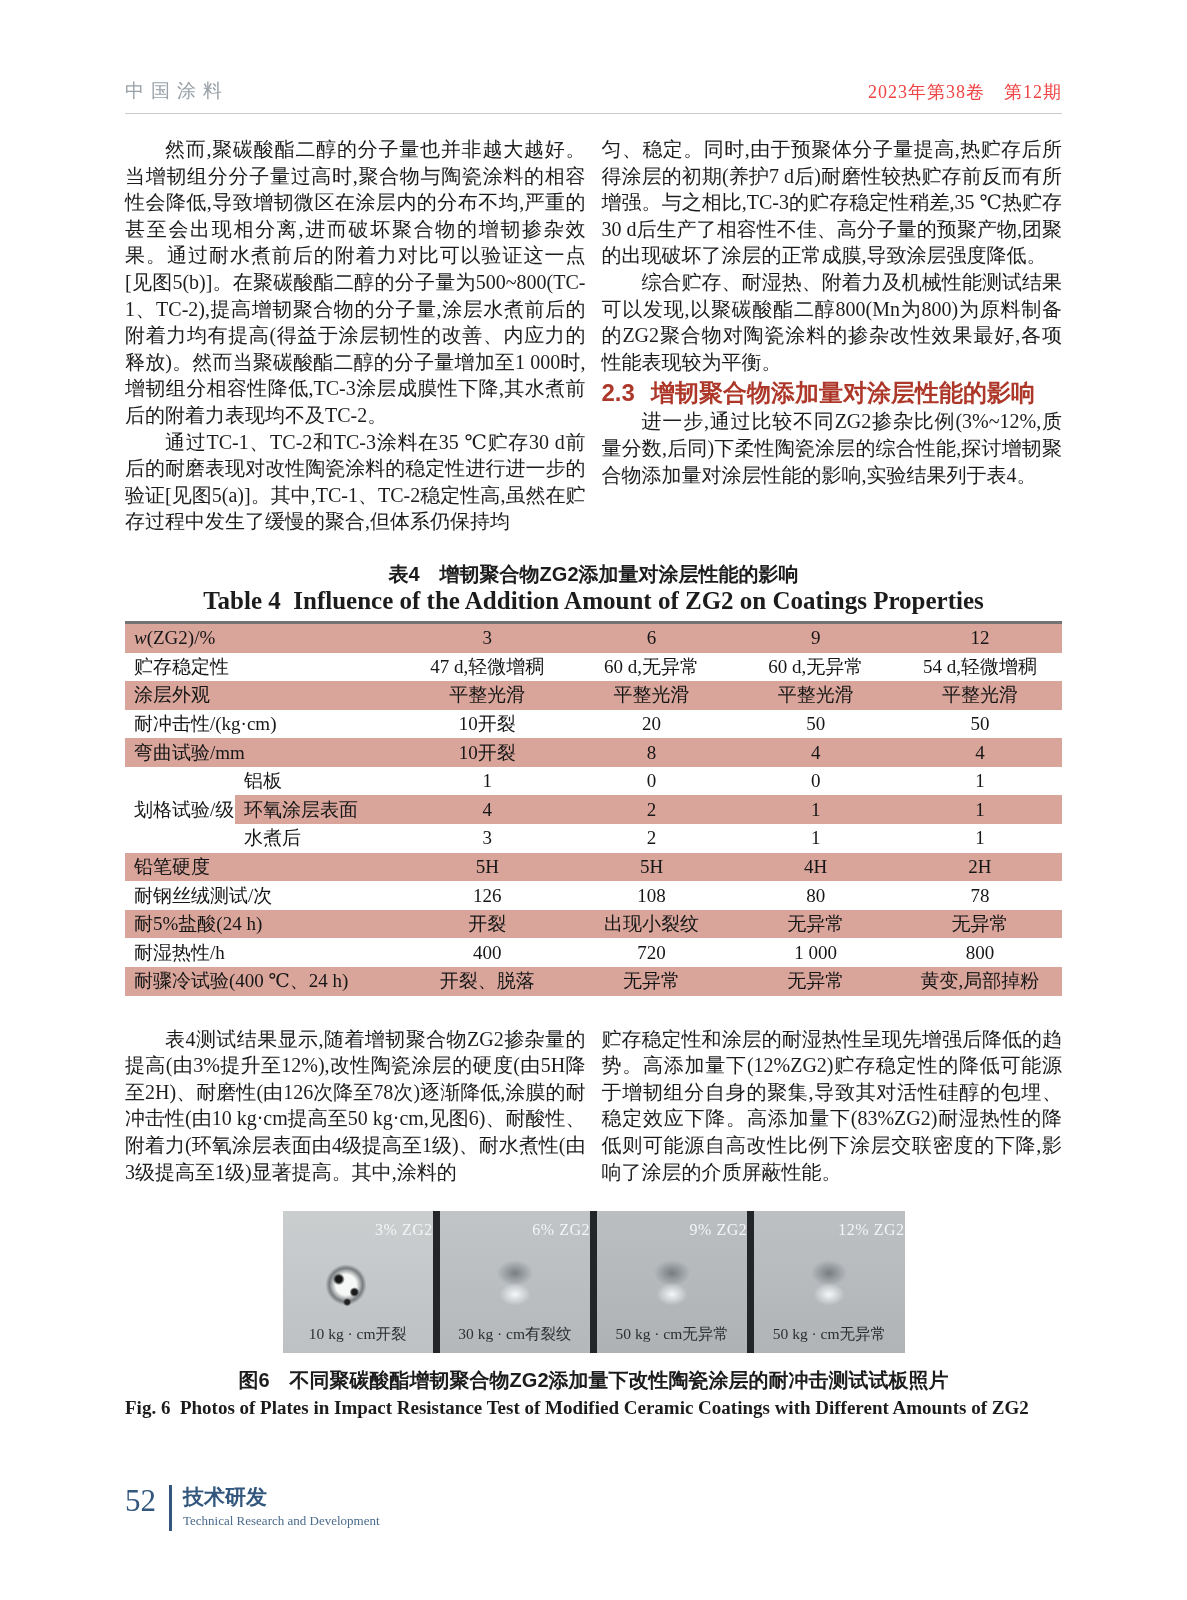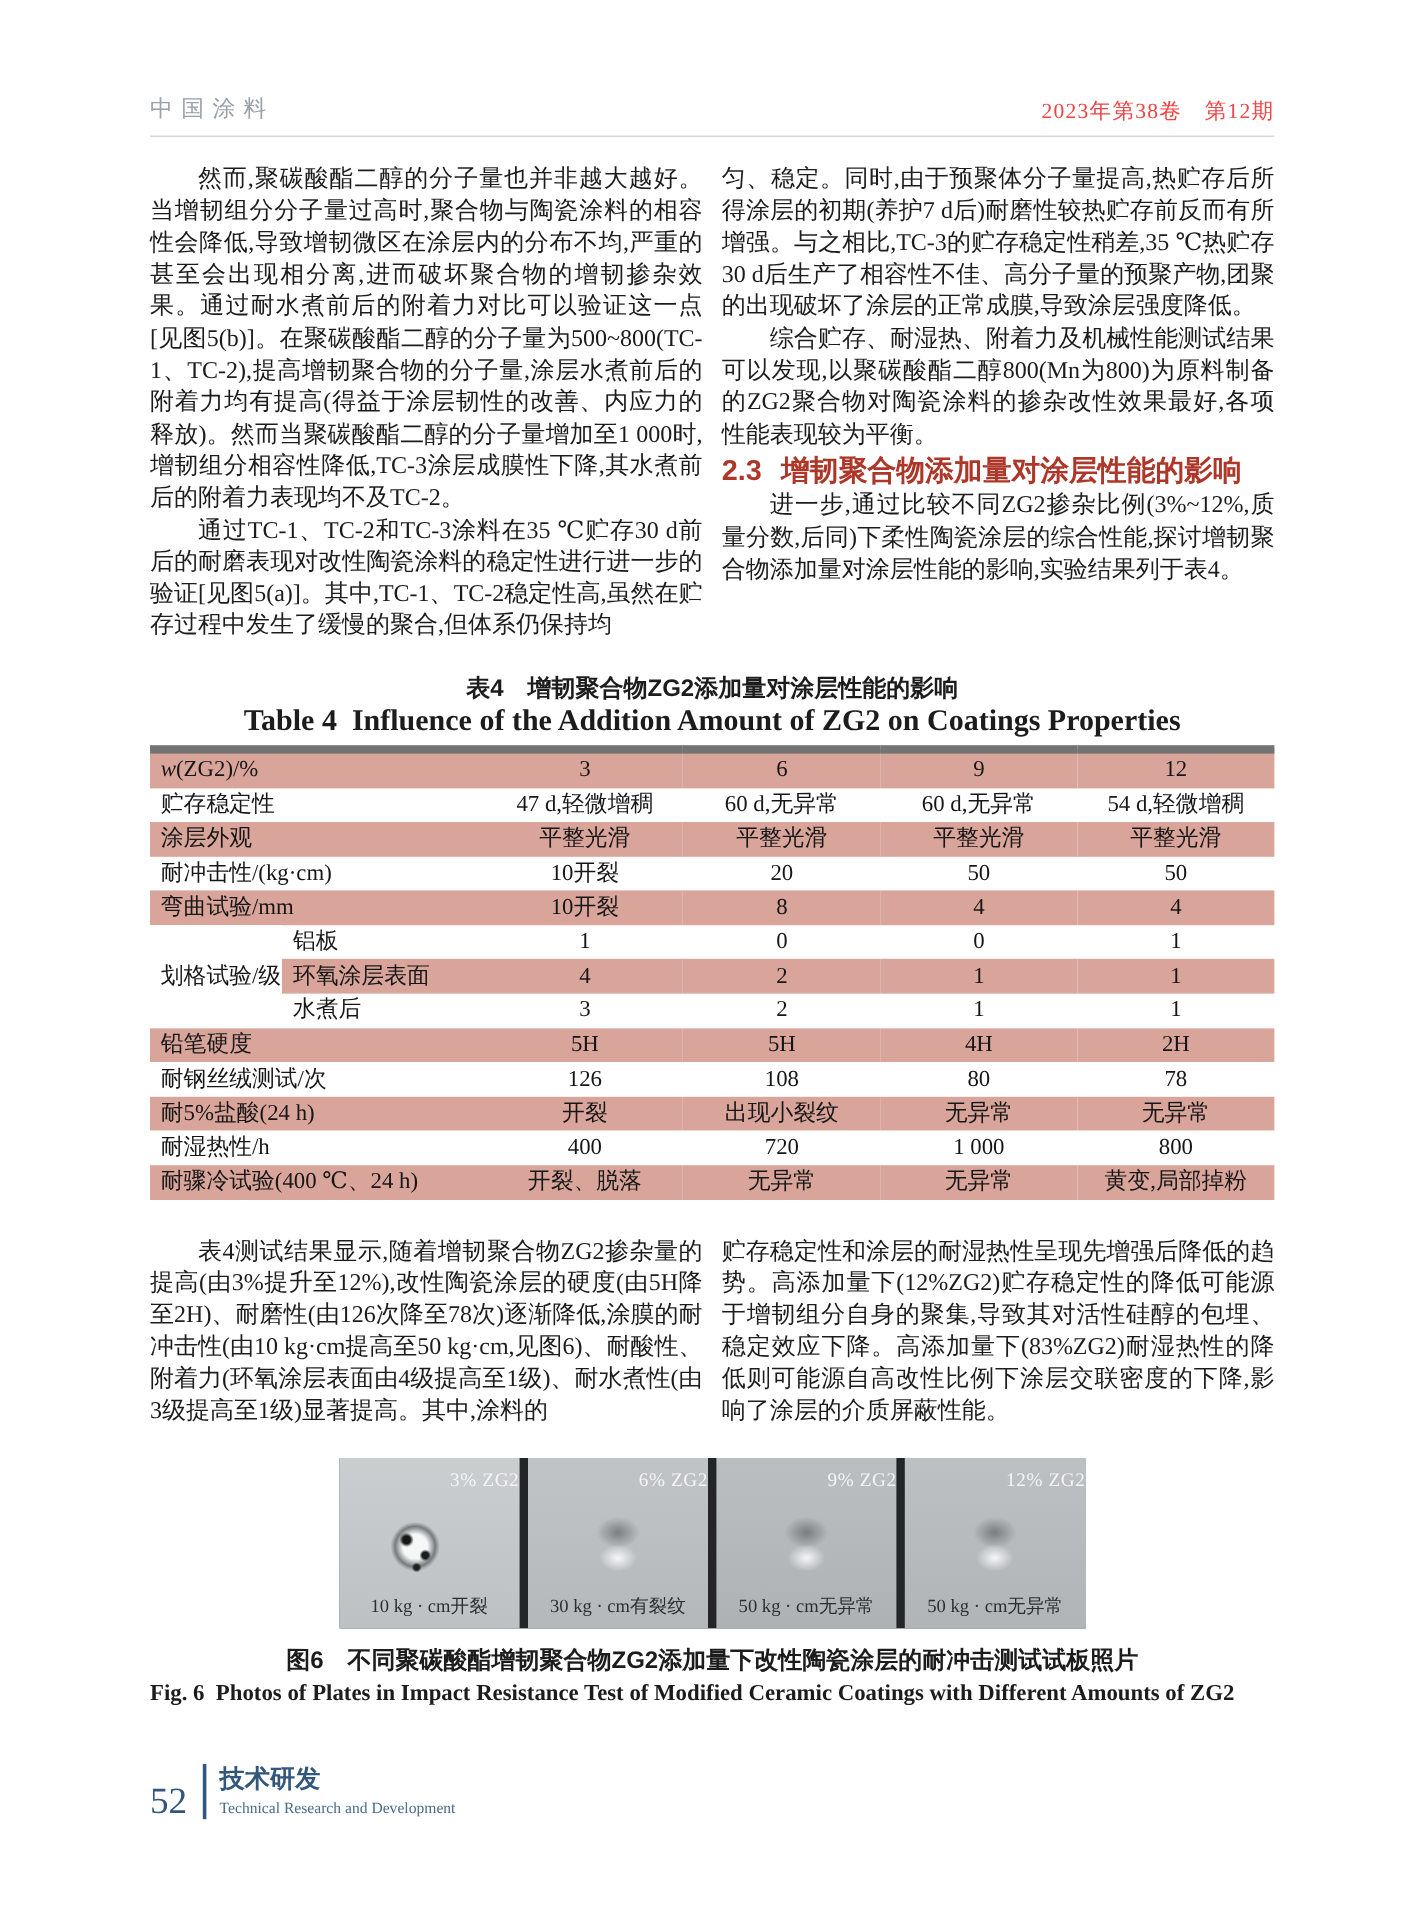--- a/index.html
+++ b/index.html
@@ -42,21 +42,21 @@
   .tbl-title-cn {
     text-align:center; font-weight:bold; font-size:20px; line-height:27px;
     font-family:"Liberation Sans","DejaVu Sans",sans-serif;
   }
   .tbl-title-en {
     text-align:center; font-weight:bold; font-size:25px; line-height:26px;
     margin-bottom:7px;
   }
   table.perf-table {
     width:937px; border-collapse:collapse; table-layout:fixed;
-    border-top:7px solid #737373;
+    border-top:3px solid #737373;
   }
   .perf-table col.c-g   { width:110px; }
   .perf-table col.c-sub { width:170px; }
   .perf-table col.c-d   { width:164px; }
   .perf-table td {
     height:28.6px; padding:0; font-size:19px; line-height:22px;
     vertical-align:middle; color:#161616;
   }
   .perf-table tr.pink { background:#d9a59b; }
   .perf-table td.lbl    { text-align:left; padding-left:9px; }
@@ -102,21 +102,21 @@
       radial-gradient(circle 27px at 50% 55%, #f6f7f7 0 38%, #787c7f 62%, rgba(0,0,0,0) 76%);
   }
   figcaption { margin-top:13px; }
   .cap-cn {
     text-align:center; font-weight:bold; font-size:20px; line-height:28px;
     font-family:"Liberation Sans","DejaVu Sans",sans-serif;
   }
   .cap-en { font-weight:bold; font-size:19px; line-height:28px; }
 
   
-  .pagefoot { margin-top:44px; display:flex; align-items:flex-end; }
+  .pagefoot { margin-top:63px; display:flex; align-items:flex-start; }
   .page-num { font-size:31px; color:#33567c; margin-right:13px; line-height:1; }
   .foot-bar { width:3px; height:46px; background:#33567c; margin-right:11px; }
   .foot-cn {
     font-size:21px; font-weight:bold; color:#33567c; line-height:24px;
     font-family:"Liberation Sans","DejaVu Sans",sans-serif;
   }
   .foot-en { font-size:13px; color:#4a6b8c; line-height:18px; margin-top:3px; }
 </style>
 </head>
 <body>

